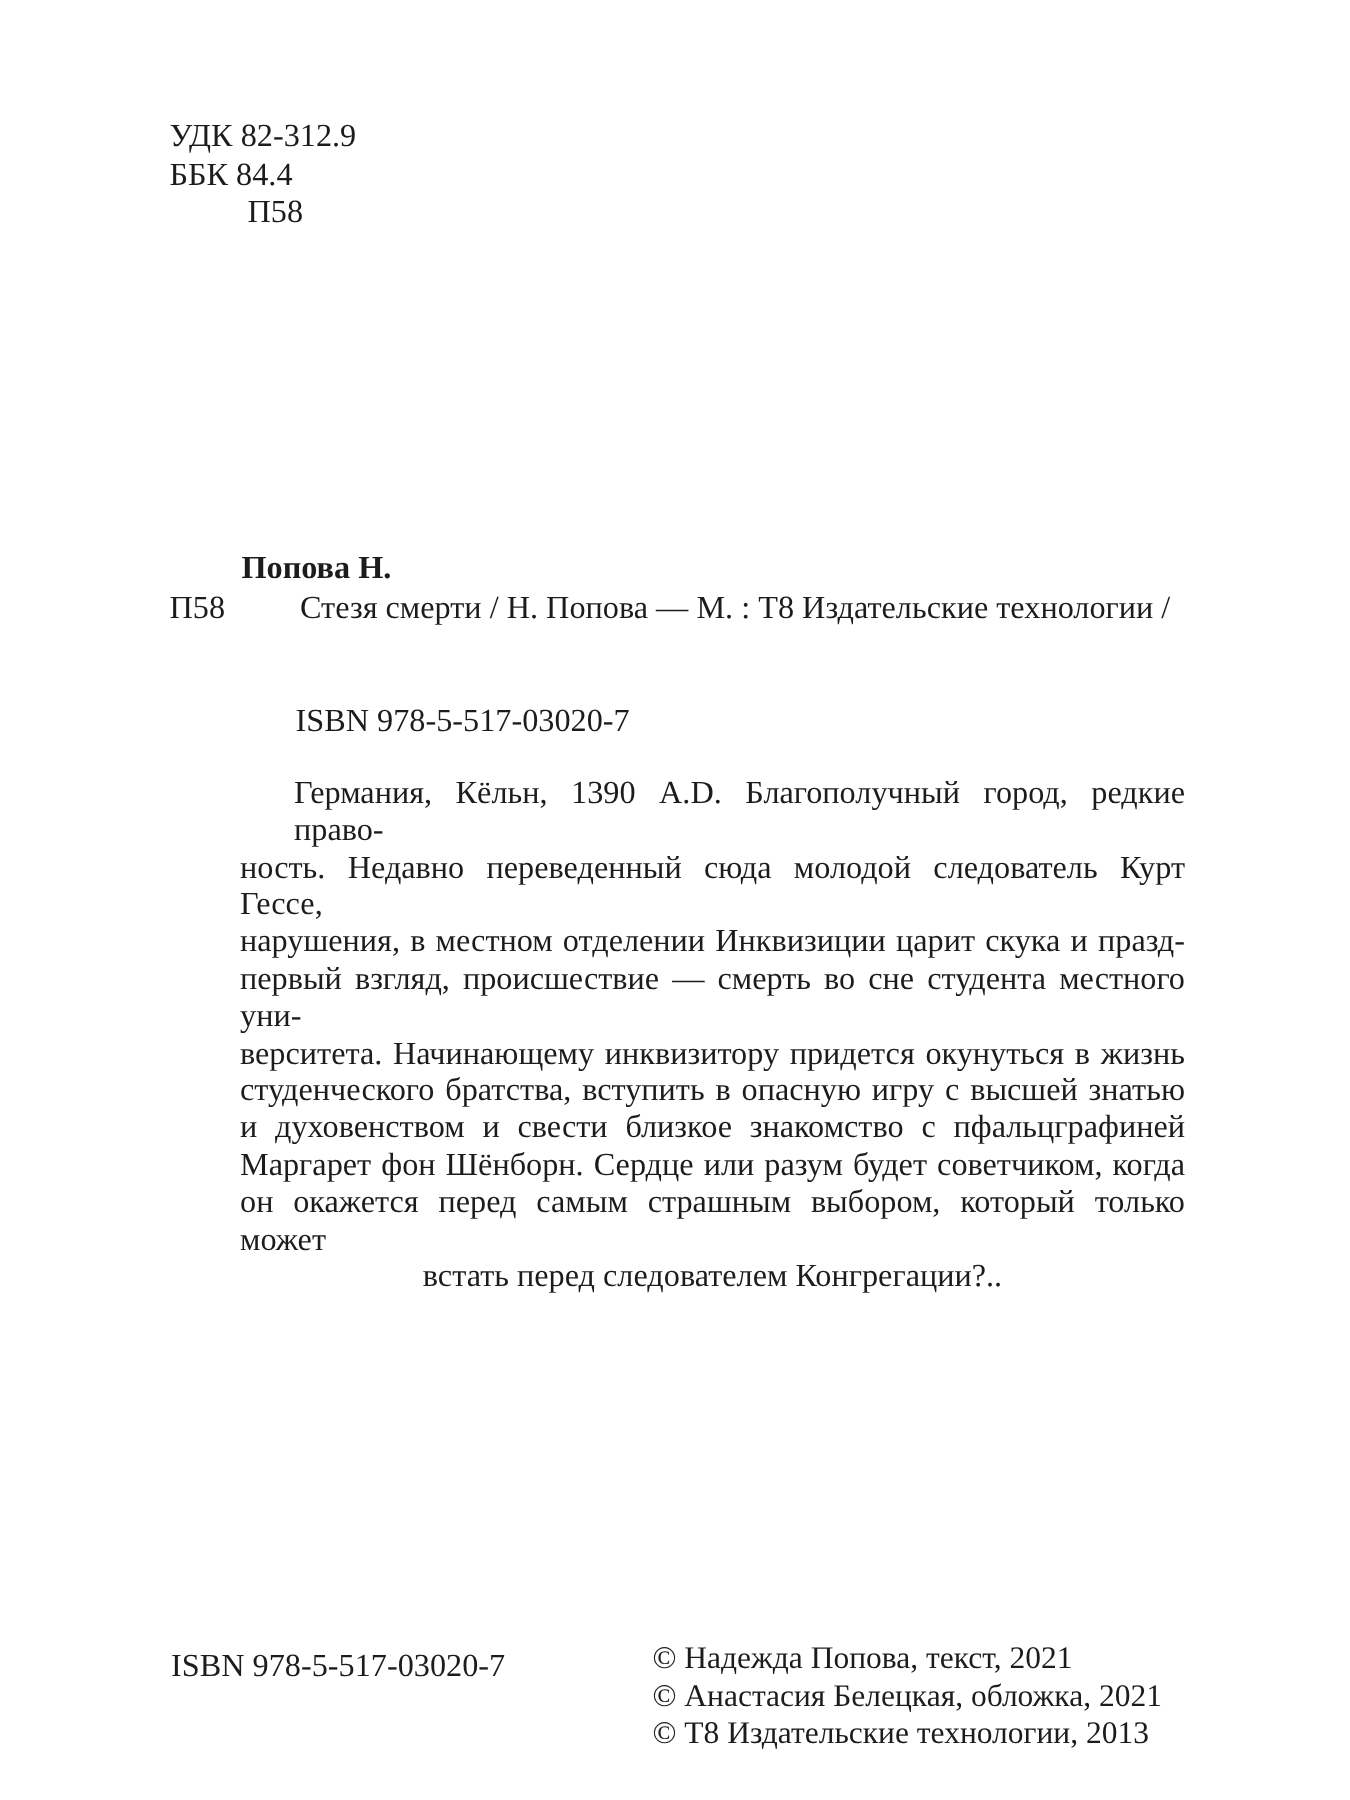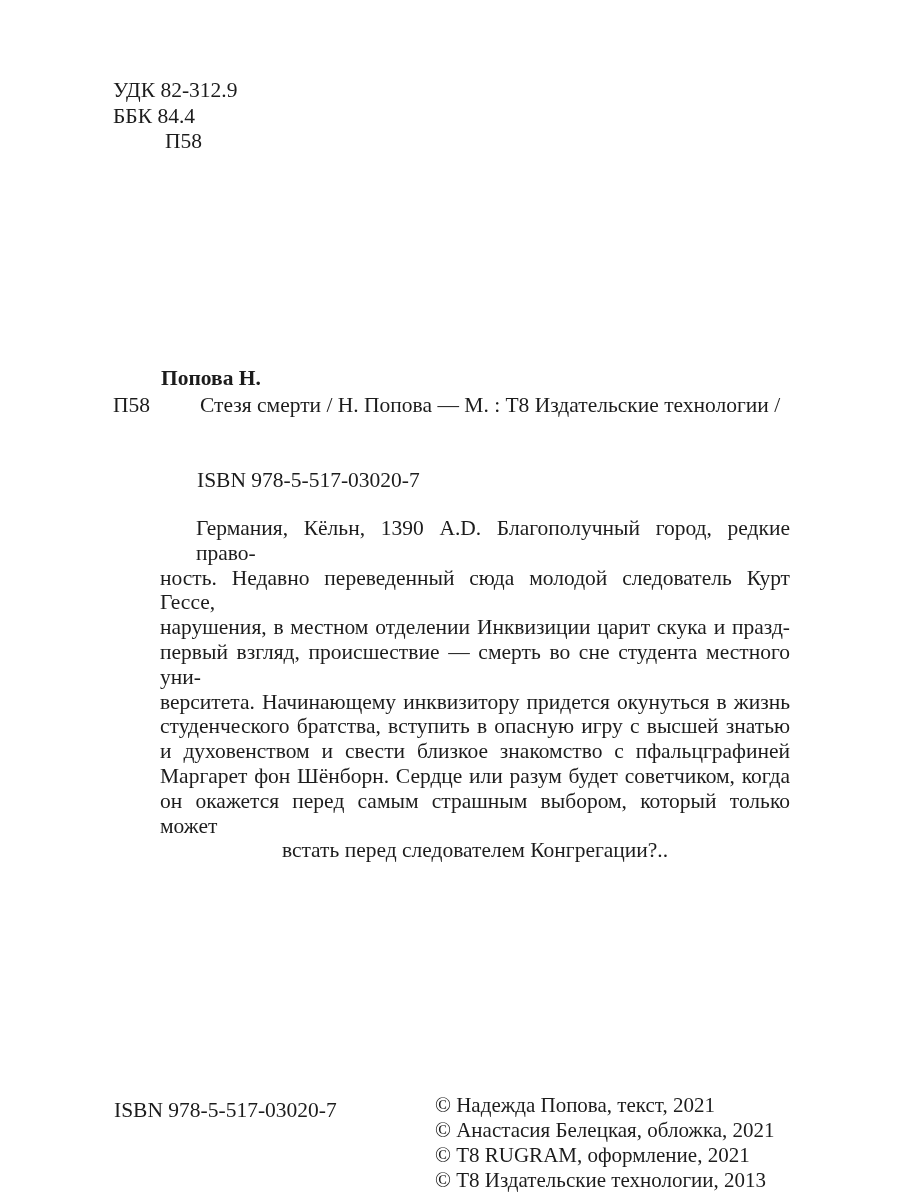--- a/index.html
+++ b/index.html
@@ -144,19 +144,18 @@
     <div class="a-line">и духовенством и свести близкое знакомство с пфальцграфиней</div>
     <div class="a-line">Маргарет фон Шёнборн. Сердце или разум будет советчиком, когда</div>
     <div class="a-line">он окажется перед самым страшным выбором, который только может</div>
     <div class="a-line last">встать перед следователем Конгрегации?..</div>
   </div>
 
 
   <div class="abs copyrights">
     <div>© Надежда Попова, текст, 2021</div>
     <div>© Анастасия Белецкая, обложка, 2021</div>
-    <div>© Т8 RUGRAM, оформление, 2021</div>
     <div>© Т8 Издательские технологии, 2013</div>
   </div>
 
   <div class="abs isbn-bottom">ISBN 978-5-517-03020-7</div>
 
 </div>
 
 </body></html>

